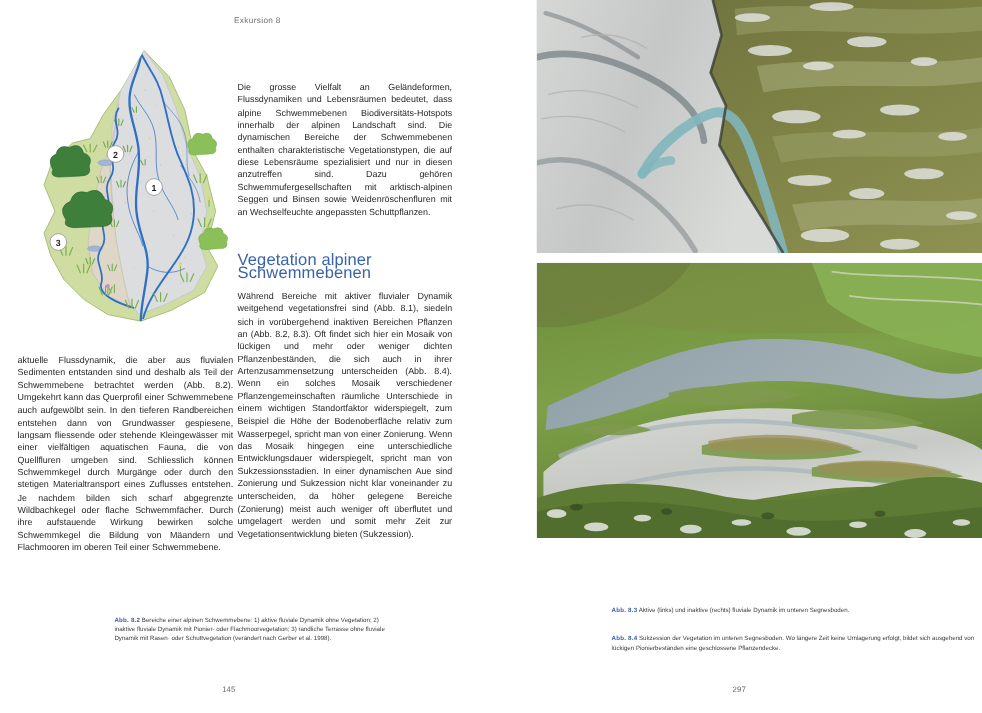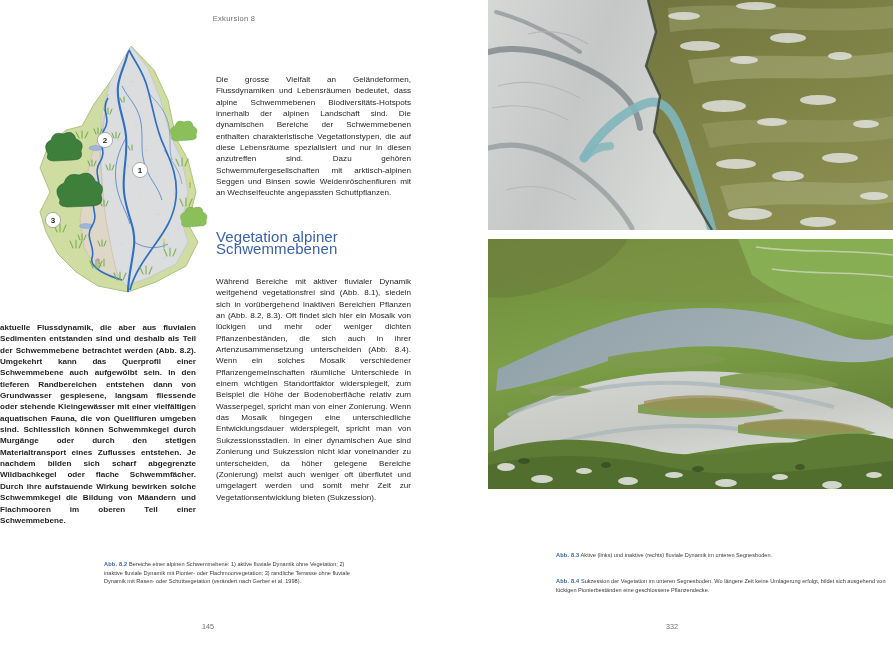--- a/index.html
+++ b/index.html
@@ -9,22 +9,22 @@
   
   #left-page{position:absolute;left:0;top:0;width:468px;height:648px;background:#fff;}
   #running-head{position:absolute;left:0;top:14px;width:468px;text-align:center;
     font-size:7.5px;color:#6d6e71;letter-spacing:.3px;}
 
   .col{position:absolute;font-size:8.1px;line-height:11.35px;text-align:justify;
        color:#231f20;-webkit-hyphens:none;hyphens:none;margin-top:14px;}
   #col-right-top{left:216px;top:60px;width:195px;}
   #section-head{position:absolute;left:216px;top:219px;width:195px;font-size:15px;
      line-height:12px;color:#3a62a8;font-weight:400;letter-spacing:.1px;}
-  #col-right-bottom{left:216px;top:262px;width:195px;}
-  #col-left-bottom{left:0;top:308px;width:196px;font-weight:bold;}
+  #col-right-bottom{left:216px;top:250px;width:195px;}
+  #col-left-bottom{left:16px;top:308px;width:196px;}
 
   
   #fig-caption-82{position:absolute;left:104px;top:560px;width:258px;font-size:5.6px;
      line-height:8.6px;color:#3b3b3d;text-align:left;}
   #fig-caption-82 .lbl{color:#3a62a8;font-weight:bold;letter-spacing:.2px;}
 
   #folio-left{position:absolute;left:202px;top:622px;font-size:7.2px;color:#6d6e71;}
 
   
   #illus{position:absolute;left:36px;top:42px;width:190px;height:256px;}
@@ -357,16 +357,16 @@
     <div id="cap-83" class="cap">
       <span class="lbl">Abb. 8.3</span>
       <span>Aktive (links) und inaktive (rechts) fluviale Dynamik im unteren Segnesboden.</span>
     </div>
 
     <div id="cap-84" class="cap">
       <span class="lbl">Abb. 8.4</span>
       <span>Sukzession der Vegetation im unteren Segnesboden. Wo längere Zeit keine Umlagerung erfolgt, bildet sich ausgehend von lückigen Pionierbeständen eine geschlossene Pflanzendecke.</span>
     </div>
 
-    <div id="folio-right">332</div>
+    <div id="folio-right">297</div>
   </div>
 
 </div>
 
 </body></html>

